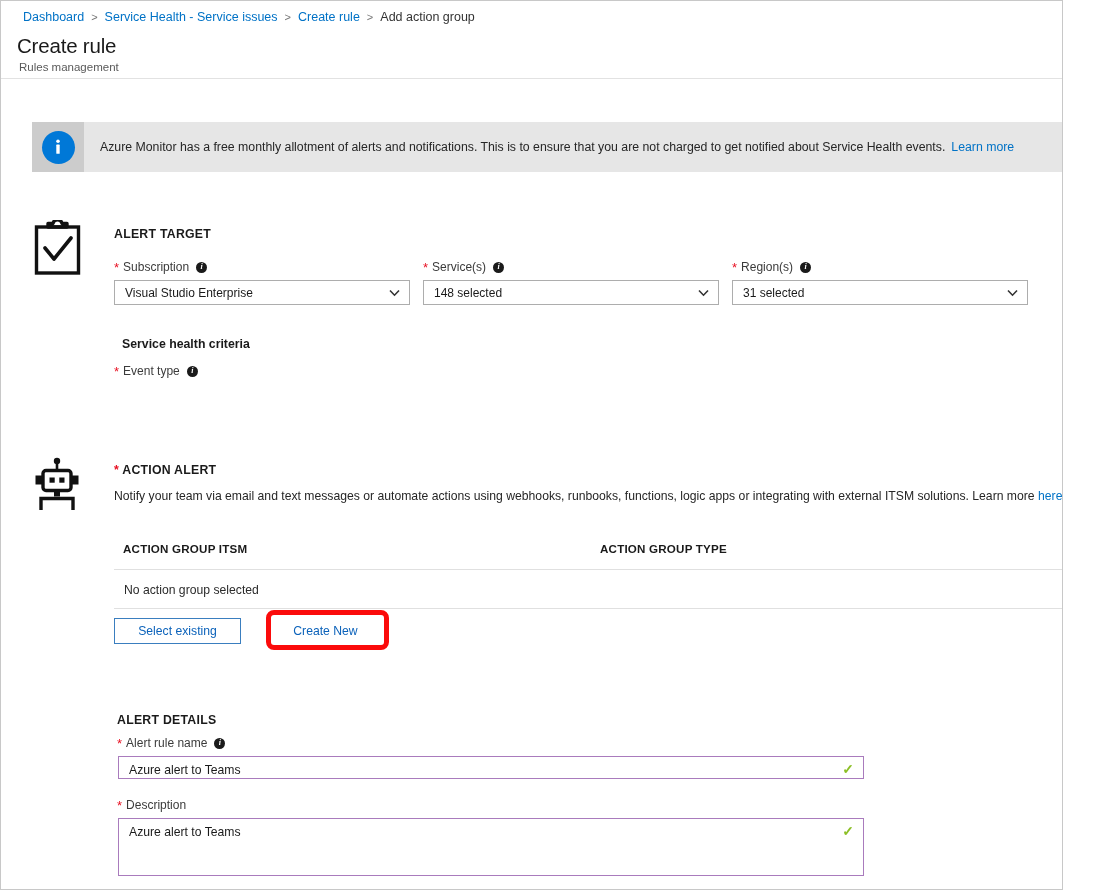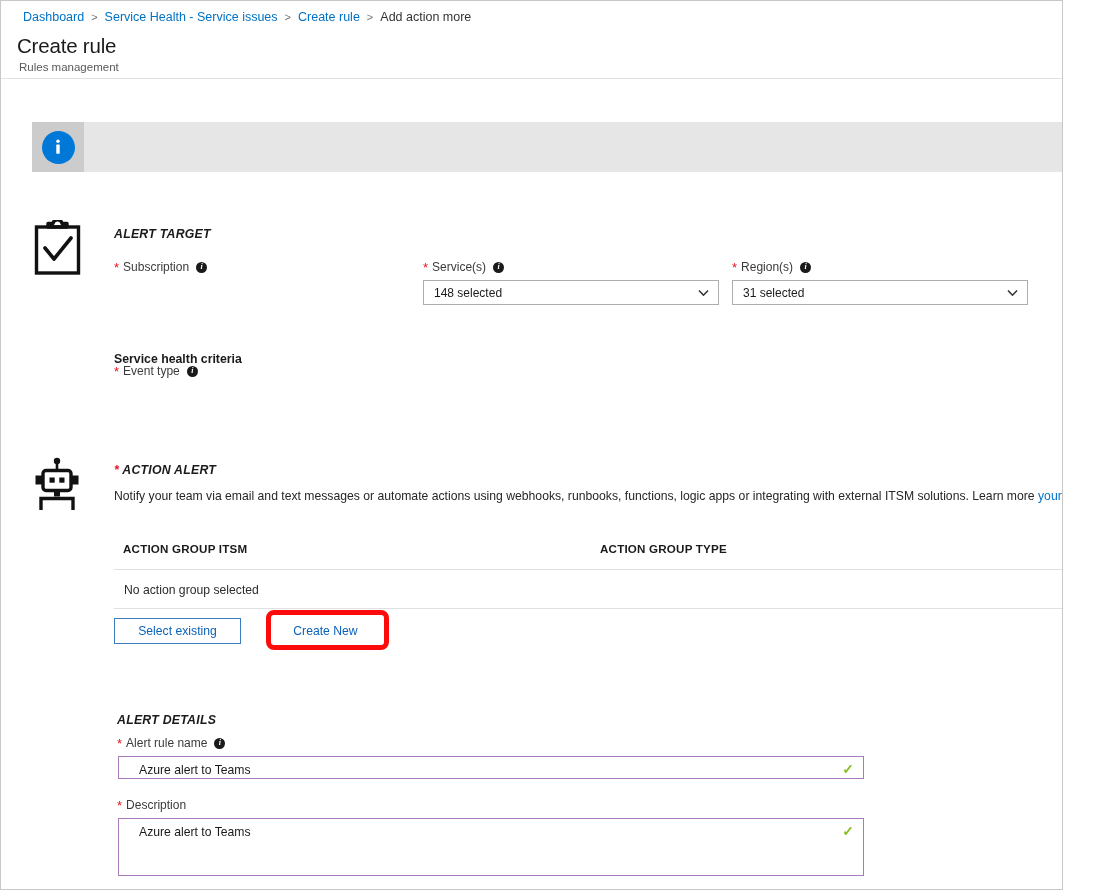--- a/index.html
+++ b/index.html
@@ -75,21 +75,21 @@
 
   
   .sect-icon { position: absolute; }
   .icon-clipboard { left: 33px; top: 219px; }
   .icon-robot { left: 31px; top: 456px; }
 
   
   .sect-head {
     position: absolute;
     font-size: 12.3px; font-weight: bold;
-    color: #1a1a1a; letter-spacing: 0.25px; font-style: italic;
+    color: #1a1a1a; letter-spacing: 0.25px;
   }
   .req-star { color: #e81123; font-weight: bold; }
 
   
   .fld-label {
     position: absolute;
     font-size: 12px; color: #3b3b3b;
     display: flex; align-items: center; gap: 4px;
     white-space: nowrap;
   }
@@ -176,21 +176,21 @@
     border: 5px solid #fb0b0b;
     border-radius: 8px;
     pointer-events: none;
   }
 
   
   .txtbox {
     position: absolute;
     background: #ffffff;
     border: 1px solid #a97bbd;
-    padding: 6px 20px;
+    padding: 6px 10px;
     font-size: 12.2px; color: #1a1a1a;
     cursor: text;
   }
   .txtbox .check {
     position: absolute; right: 9px; top: 5px;
     font-size: 14px; color: #8cbf26; line-height: 1;
     font-weight: bold;
   }
   .txt-rulename { left: 117px; top: 755px; width: 746px; height: 23px; }
   .txt-desc     { left: 117px; top: 817px; width: 746px; height: 58px; }
@@ -200,53 +200,64 @@
 
 <div id="page">
 
   <div class="breadcrumb">
     <span class="bc-link">Dashboard</span>
     <span class="bc-sep">&gt;</span>
     <span class="bc-link">Service Health - Service issues</span>
     <span class="bc-sep">&gt;</span>
     <span class="bc-link">Create rule</span>
     <span class="bc-sep">&gt;</span>
-    <span class="bc-current">Add action more</span>
+    <span class="bc-current">Add action group</span>
   </div>
 
   <div class="titlebar">
     <div class="page-title">Create rule</div>
     <div class="page-subtitle">Rules management</div>
   </div>
 
   <div class="banner">
     <div class="banner-iconbox">
       <div class="info-circle">
         <svg width="22" height="22" viewBox="0 0 22 22">
           <circle cx="11" cy="5.2" r="1.75" fill="#ffffff"></circle>
           <rect x="9.3" y="8.6" width="3.4" height="9.2" rx="0.6" fill="#ffffff"></rect>
         </svg>
       </div>
     </div>
+    <div class="banner-text">
+      <span>Azure Monitor has a free monthly allotment of alerts and notifications. This is to ensure that you are not charged to get notified about Service Health events.</span><span class="banner-link">Learn more</span>
+    </div>
   </div>
 
   <div class="sect-icon icon-clipboard">
     <svg width="47" height="56" viewBox="0 0 47 56">
       <rect x="2.5" y="7" width="42" height="46" fill="none" stroke="#111111" stroke-width="3.4"></rect>
       <path d="M14 7 L14 3.5 L19 3.5 A4.6 4.6 0 0 1 28 3.5 L33 3.5 L33 7 Z" fill="none" stroke="#111111" stroke-width="3.4" stroke-linejoin="round"></path>
       <polyline points="11,28 20,39 37,18" fill="none" stroke="#111111" stroke-width="3.6" stroke-linecap="round" stroke-linejoin="round"></polyline>
     </svg>
   </div>
 
   <div class="sect-head" style="left:113px; top:226px;">ALERT TARGET</div>
 
   <div class="fld-label" style="left:113px; top:259px;">
     <span class="star">*</span>
     <span>Subscription</span>
     <span class="info-dot">i</span>
+  </div>
+  <div class="dropdown" style="left:113px; top:279px; width:296px;">
+    <span class="dd-value">Visual Studio Enterprise</span>
+    <span class="dd-caret">
+      <svg width="11" height="8" viewBox="0 0 11 8">
+          <polyline points="1,1.5 5.5,6.2 10,1.5" fill="none" stroke="#333" stroke-width="1.6"></polyline>
+        </svg>
+    </span>
   </div>
 
   <div class="fld-label" style="left:422px; top:259px;">
     <span class="star">*</span>
     <span>Service(s)</span>
     <span class="info-dot">i</span>
   </div>
   <div class="dropdown" style="left:422px; top:279px; width:296px;">
     <span class="dd-value">148 selected</span>
     <span class="dd-caret">
@@ -263,21 +274,21 @@
   </div>
   <div class="dropdown" style="left:731px; top:279px; width:296px;">
     <span class="dd-value">31 selected</span>
     <span class="dd-caret">
       <svg width="11" height="8" viewBox="0 0 11 8">
           <polyline points="1,1.5 5.5,6.2 10,1.5" fill="none" stroke="#333" stroke-width="1.6"></polyline>
         </svg>
     </span>
   </div>
 
-  <div class="sub-head" style="left:113px; top:336px;margin-top:15px;">Service health criteria</div>
+  <div class="sub-head" style="left:121px; top:336px;">Service health criteria</div>
 
   <div class="fld-label" style="left:113px; top:363px;">
     <span class="star">*</span>
     <span>Event type</span>
     <span class="info-dot">i</span>
   </div>
 
   <div class="sect-icon icon-robot">
     <svg width="50" height="56" viewBox="0 0 50 56">
       <circle cx="25" cy="4" r="3.2" fill="#111111"></circle>
@@ -292,21 +303,21 @@
     </svg>
   </div>
 
   <div class="sect-head" style="left:113px; top:462px;">
     <span class="req-star">*</span>
     <span>ACTION ALERT</span>
   </div>
 
   <div class="ag-desc">
     <span>Notify your team via email and text messages or automate actions using webhooks, runbooks, functions, logic apps or integrating with external ITSM solutions. Learn more</span>
-    <a>your</a>
+    <a>here</a>
   </div>
 
   <div class="tbl-head tbl-head-name">ACTION GROUP ITSM</div>
   <div class="tbl-head tbl-head-type">ACTION GROUP TYPE</div>
   <div class="tbl-rule tbl-rule-1"></div>
   <div class="tbl-empty">No action group selected</div>
   <div class="tbl-rule tbl-rule-2"></div>
 
   <div class="btn-outline btn-select-existing">Select existing</div>
   <div class="btn-outline btn-create-new">Create New</div>

